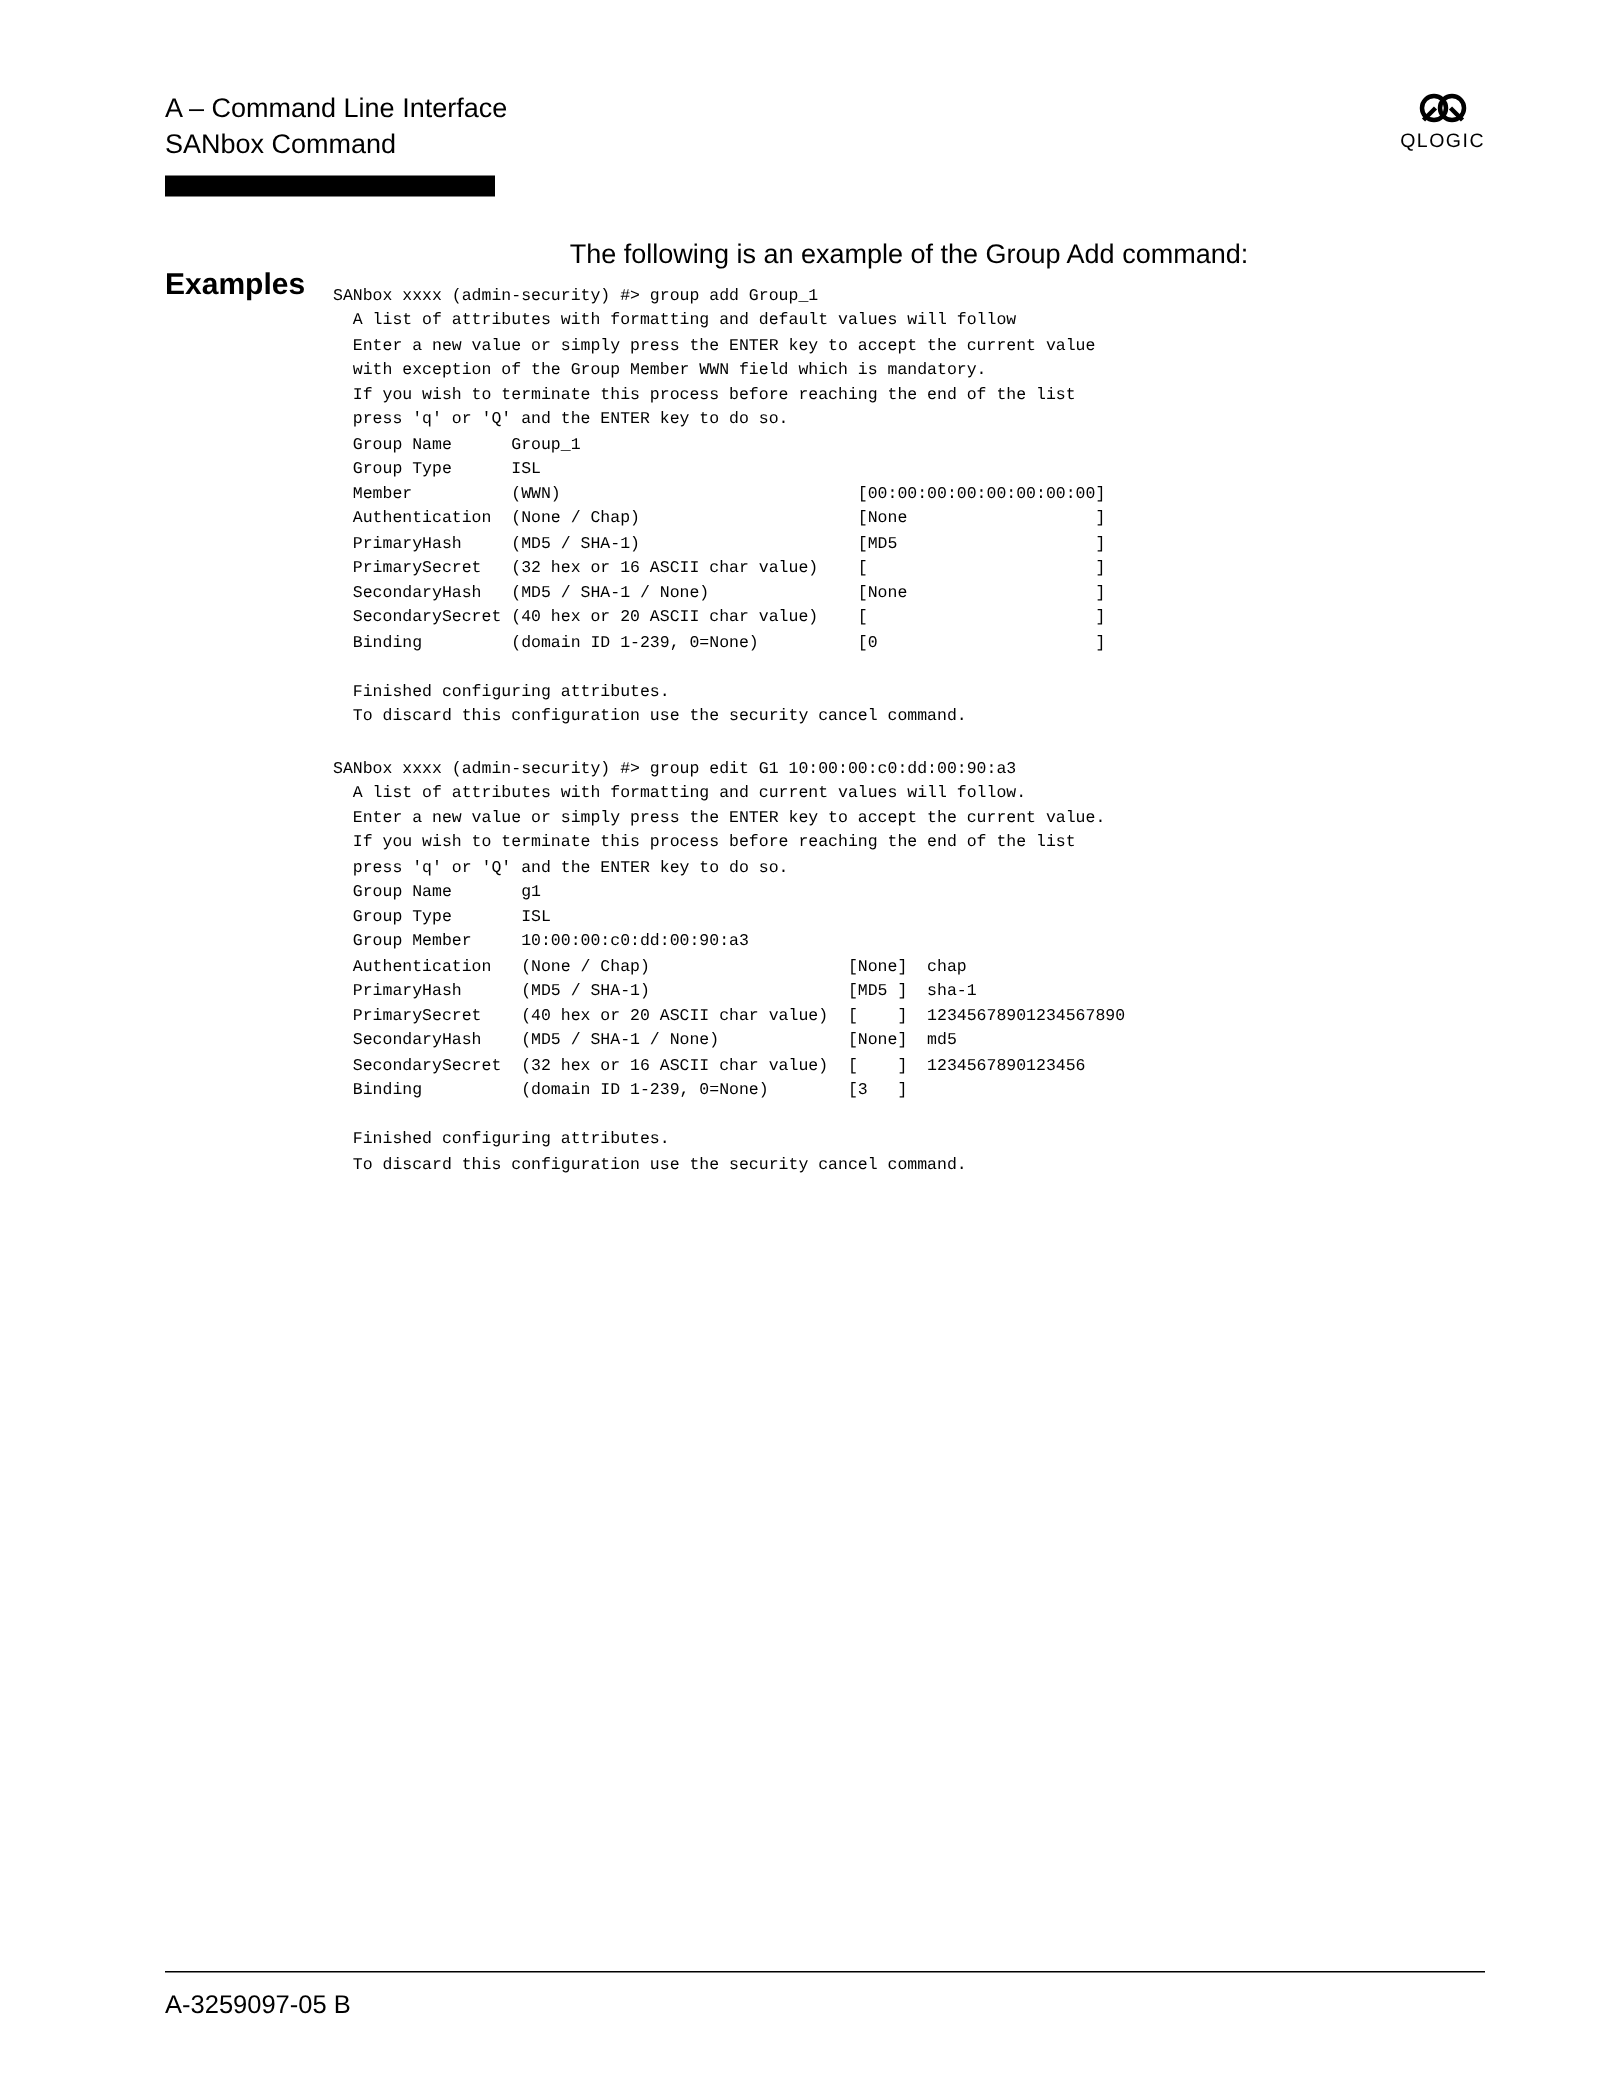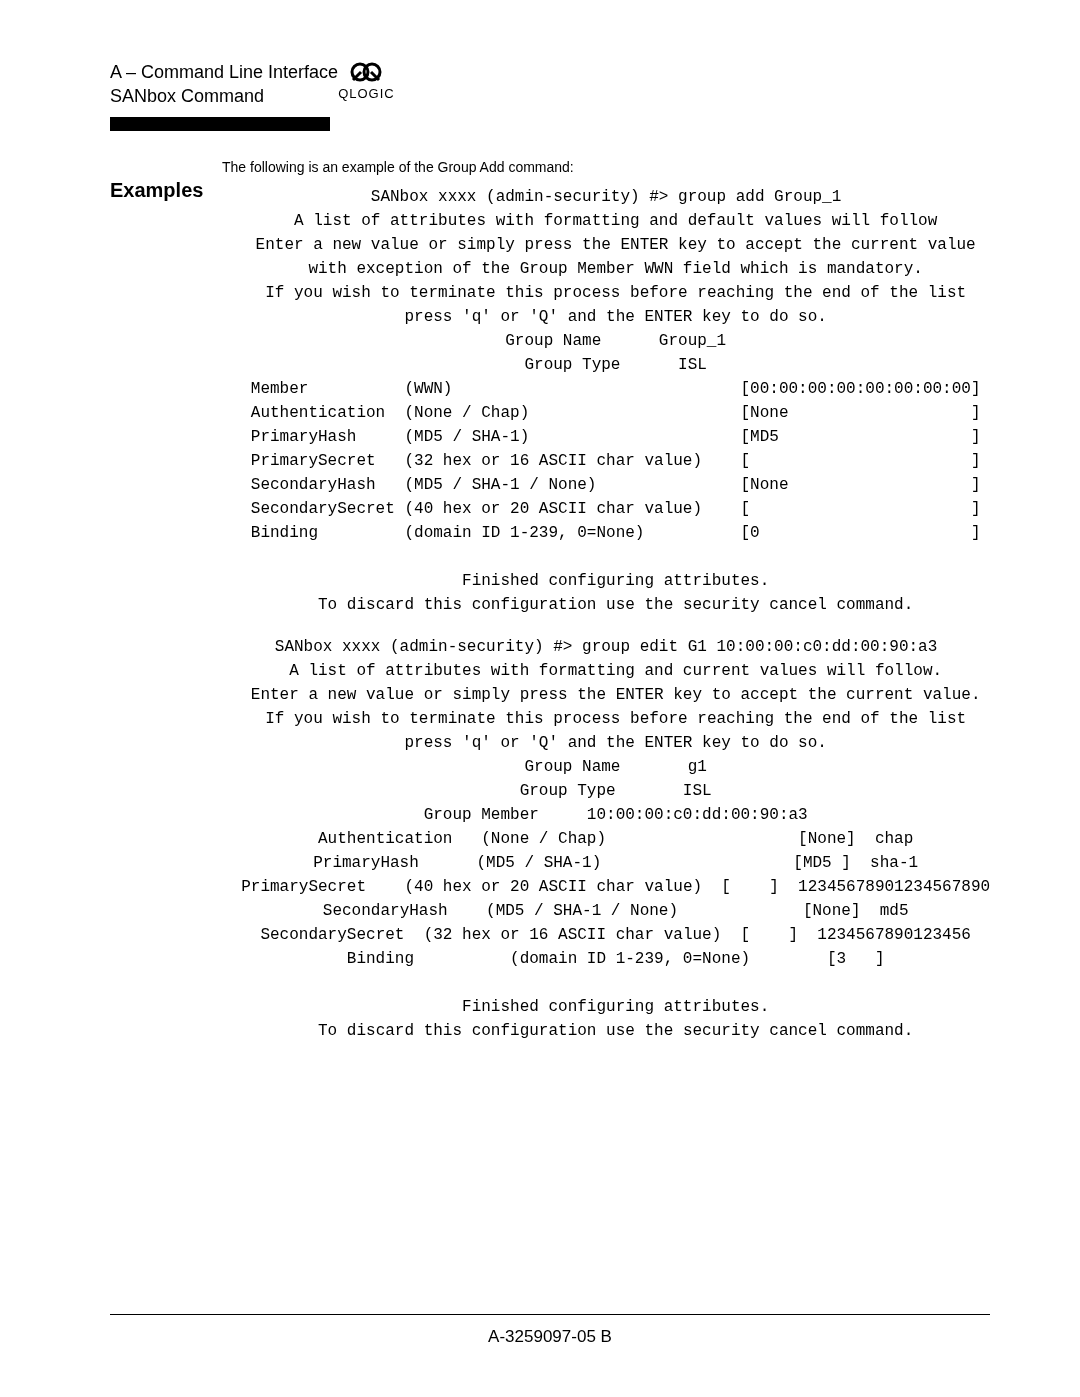--- a/index.html
+++ b/index.html
@@ -12,20 +12,21 @@
   }
   .page {
     width: 1080px;
     height: 1397px;
     position: relative;
     box-sizing: border-box;
     padding: 60px 90px 50px 110px;
   }
   .header {
     display: flex;
+    justify-content: space-between;
     align-items: flex-start;
     margin-bottom: 8px;
   }
   .header-left {
     font-size: 18px;
     line-height: 1.35;
   }
   .logo {
     text-align: center;
     font-weight: normal;
@@ -55,39 +56,39 @@
     width: 112px;
     flex-shrink: 0;
     font-weight: bold;
     font-size: 20px;
     margin-top: 20px;
   }
   .right-col {
     flex: 1;
   }
   .intro {
-    font-size: 14px;
+    font-size: 18px;
     margin: 0 0 10px 0;
+    text-align: center;
   }
   pre.codeblock {
     font-family: "Courier New", Courier, monospace;
-    font-size: 16px;
+    font-size: 11px;
     line-height: 1.5;
     white-space: pre;
     margin: 0 0 18px 0;
-    text-align: center;
   }
   .footer {
     position: absolute;
     bottom: 50px;
     left: 110px;
     right: 90px;
     border-top: 1px solid #000;
     display: flex;
-    justify-content: center;
+    justify-content: flex-start;
     font-size: 17px;
     padding-top: 12px;
   }
 </style>
 </head>
 <body>
 
 <div class="page">
 
   <div class="header">

